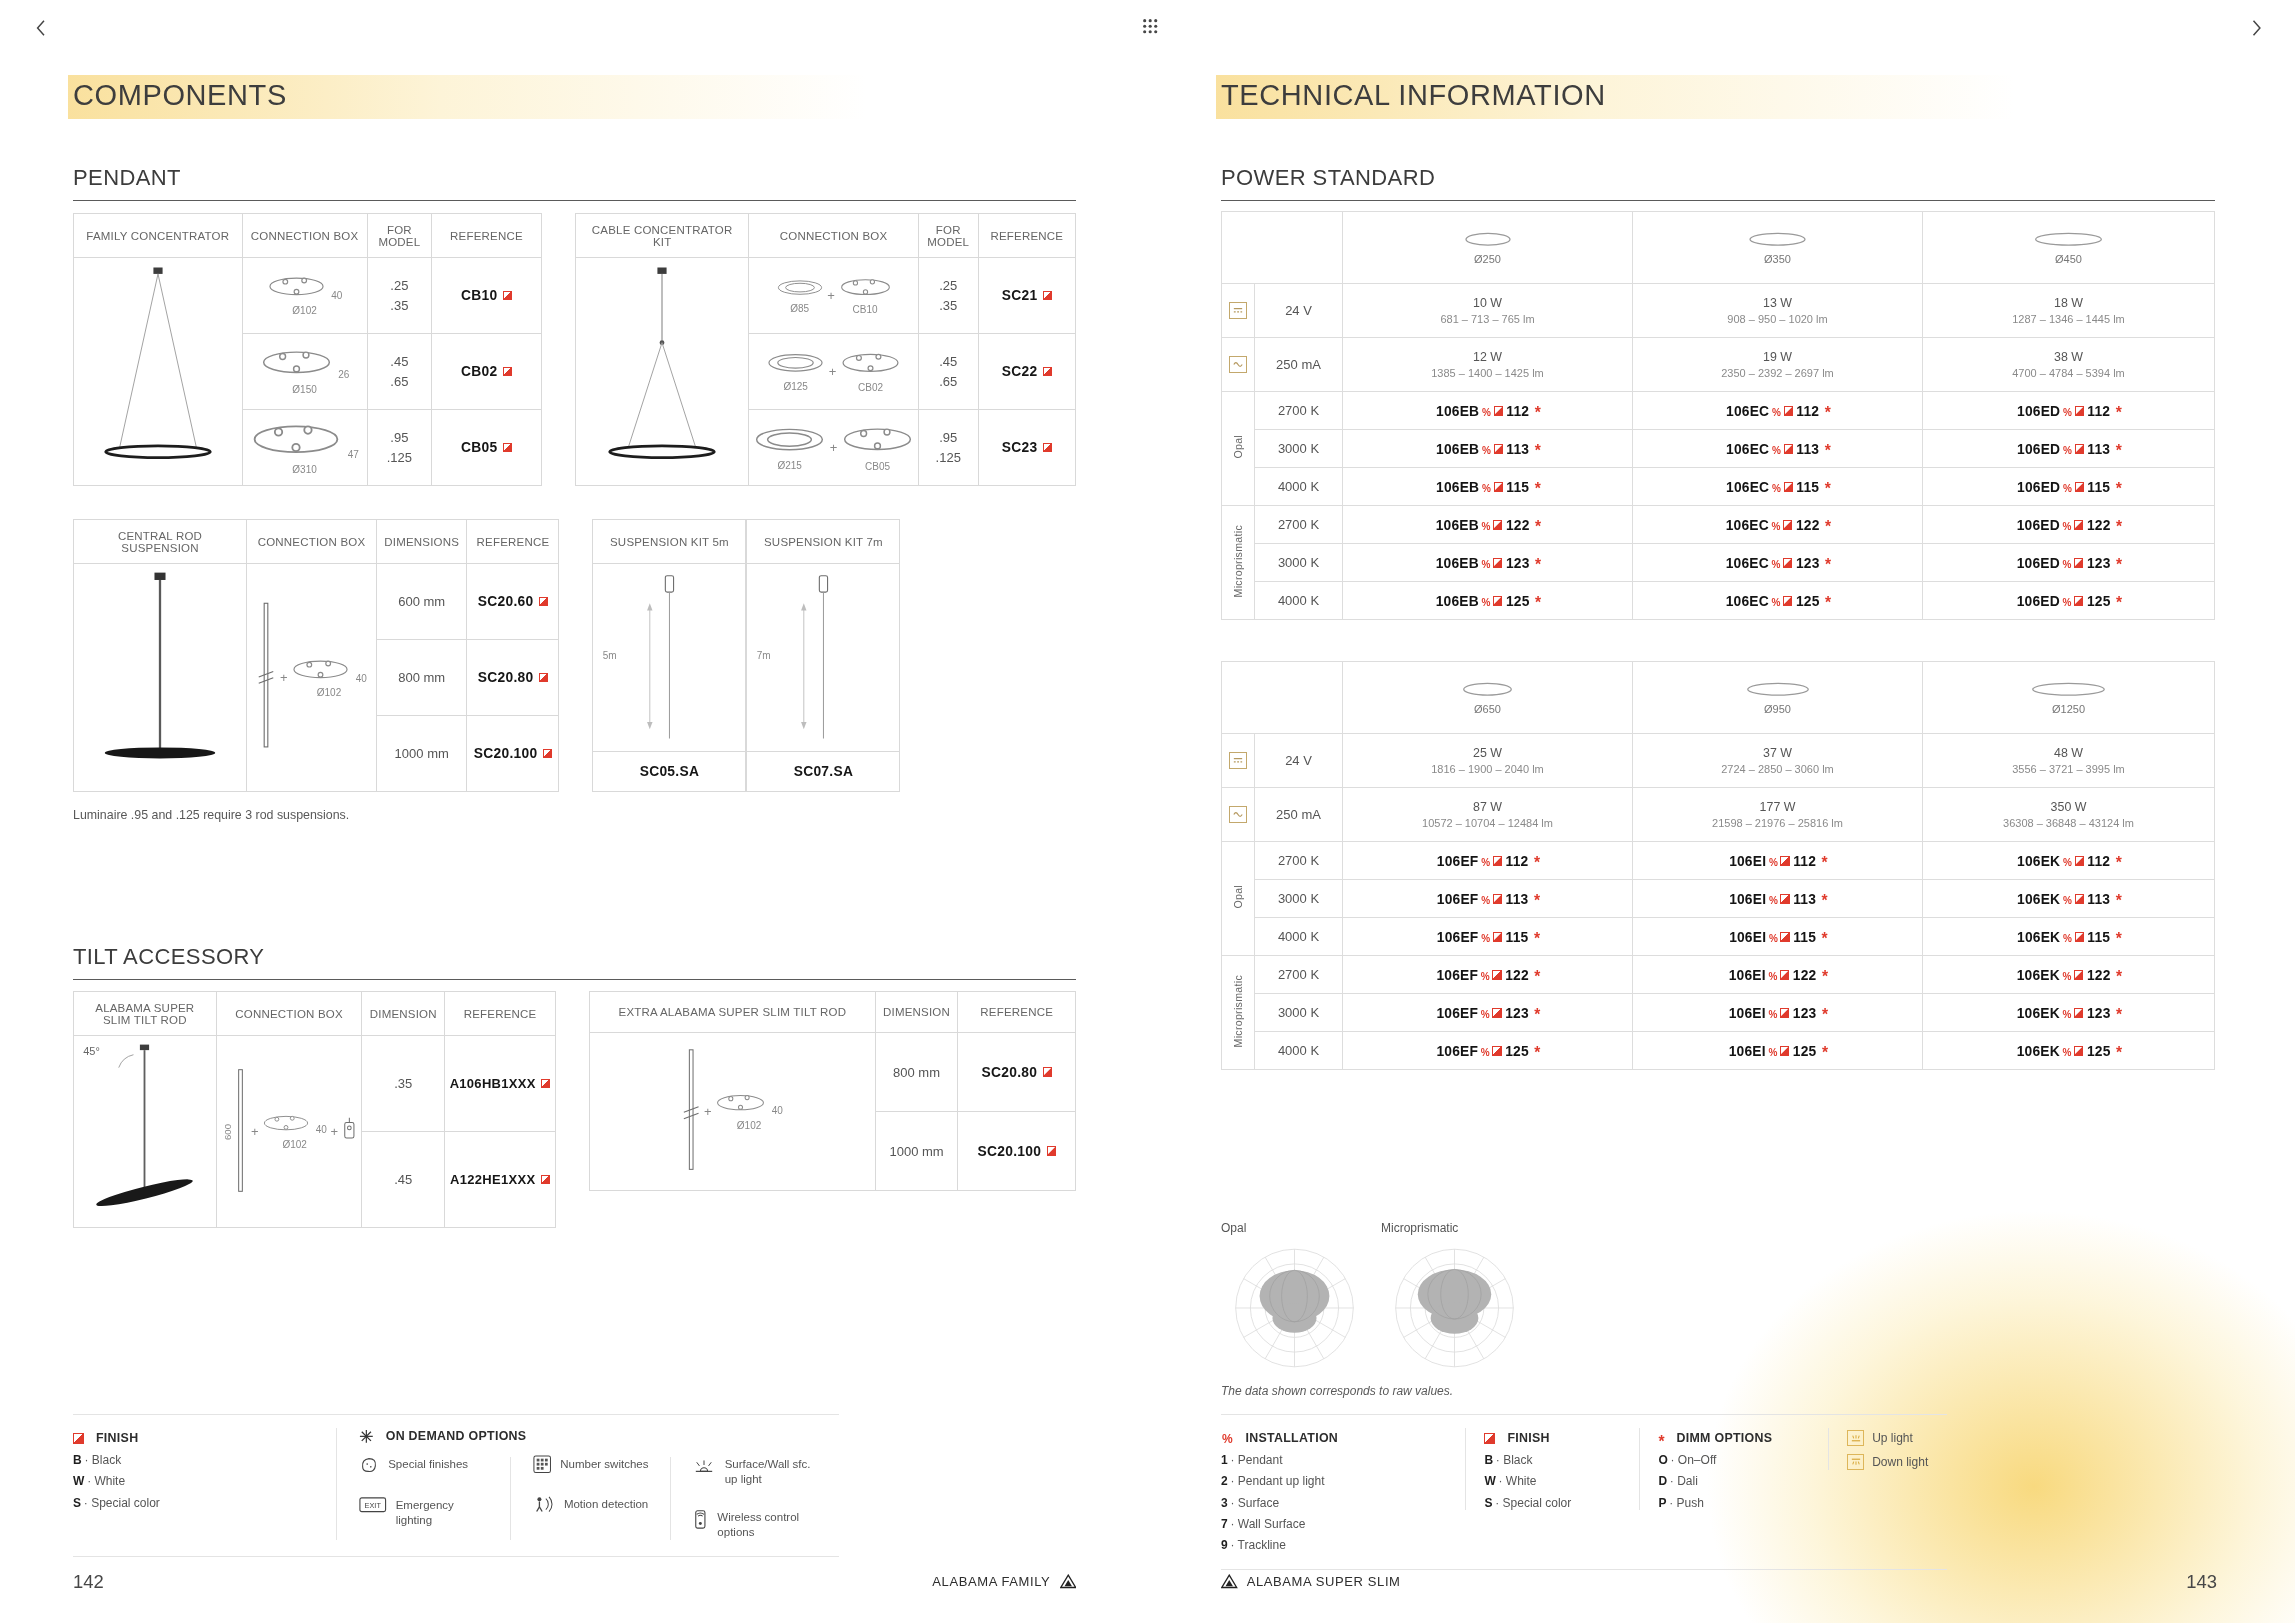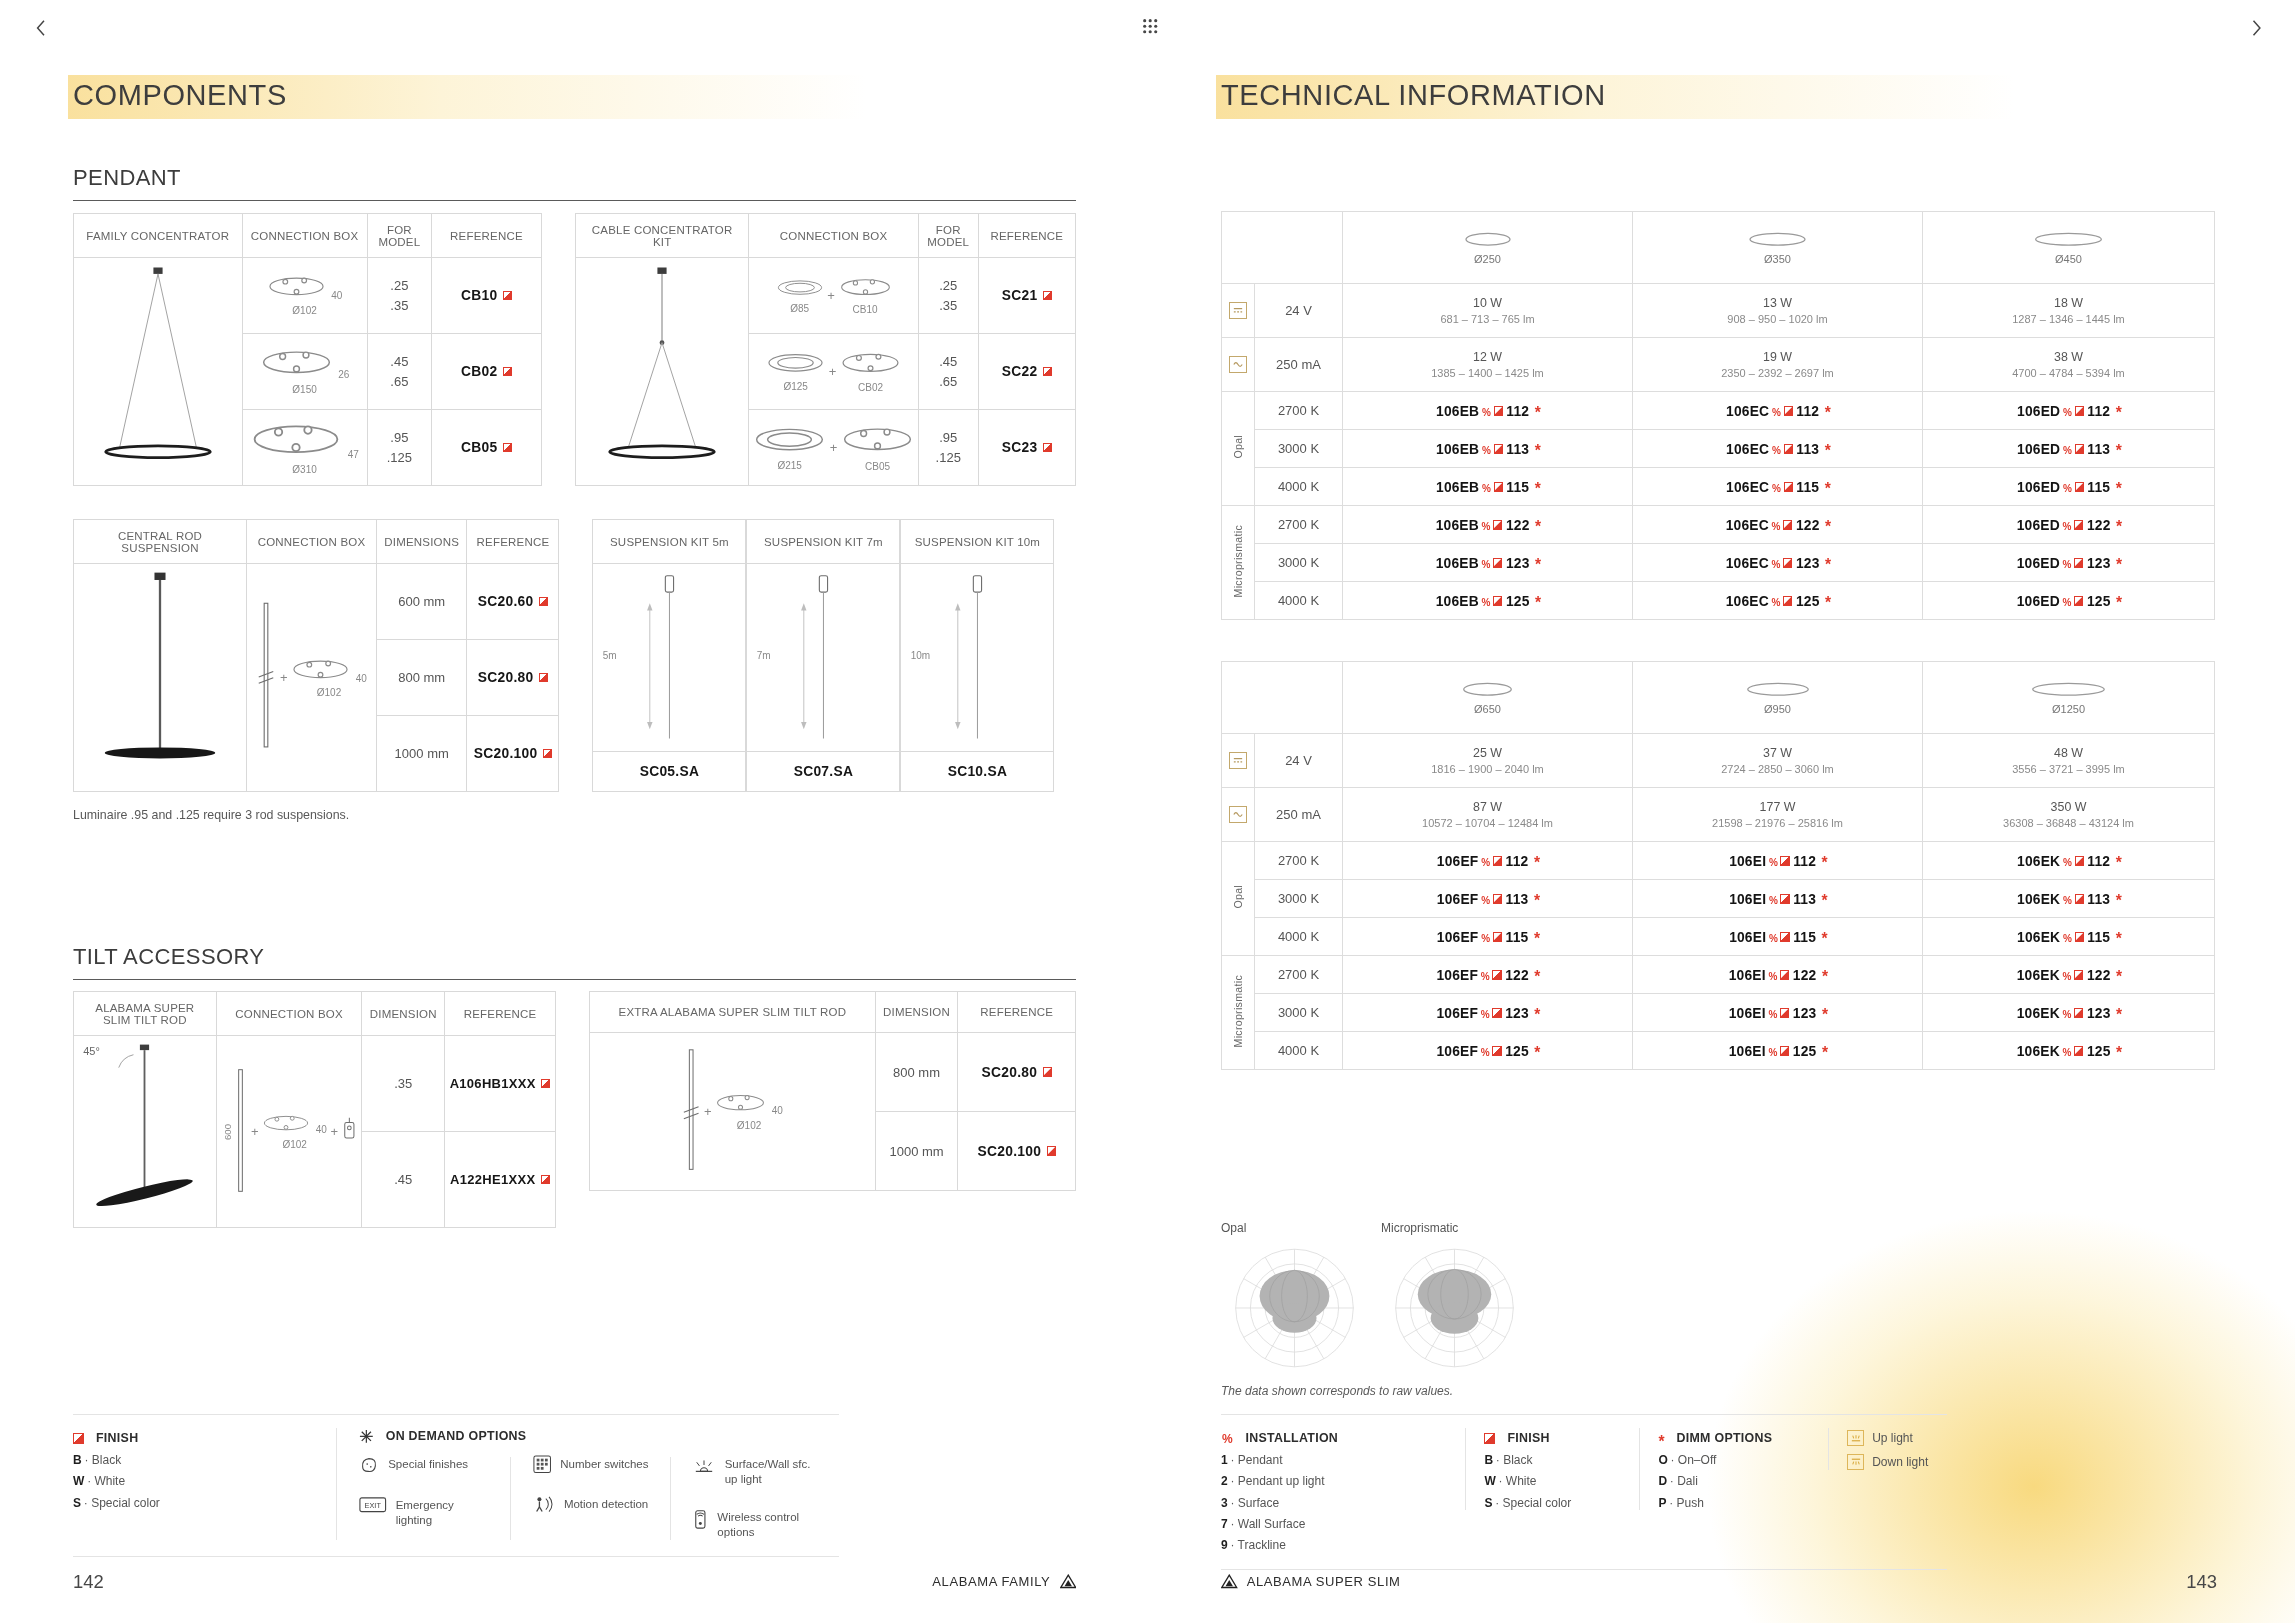--- a/index.html
+++ b/index.html
@@ -402,42 +402,20 @@
               <rect x="31" y="8" width="9" height="18" rx="2" fill="#fff" stroke="#6d6d6d" stroke-width="1.2"></rect>
               <line x1="35.5" y1="26" x2="35.5" y2="186" stroke="#9a9a9a" stroke-width="1.1"></line>
               <line x1="14" y1="44" x2="14" y2="170" stroke="#bdbdbd" stroke-width="1"></line>
               <polygon points="14,38 11,46 17,46" fill="#bdbdbd"></polygon>
                     <polygon points="14,176 11,168 17,168" fill="#bdbdbd"></polygon>
             </svg>
           </td>
               </tr>
           <tr>
                 <td class="kitref"><span class="ref">SC07.SA</span></td>
-              </tr>
-        </tbody>
-          </table>
-        <table class="ct kit">
-          <tbody>
-              <tr>
-                <th>SUSPENSION KIT 10m</th>
-              </tr>
-          <tr>
-                <td class="kitimg">
-            <span class="kitlen">10m</span>
-            <svg width="64" height="180" viewBox="0 0 70 196" style="margin:0 auto">
-              <rect x="31" y="8" width="9" height="18" rx="2" fill="#fff" stroke="#6d6d6d" stroke-width="1.2"></rect>
-              <line x1="35.5" y1="26" x2="35.5" y2="186" stroke="#9a9a9a" stroke-width="1.1"></line>
-              <line x1="14" y1="44" x2="14" y2="170" stroke="#bdbdbd" stroke-width="1"></line>
-              <polygon points="14,38 11,46 17,46" fill="#bdbdbd"></polygon>
-                    <polygon points="14,176 11,168 17,168" fill="#bdbdbd"></polygon>
-            </svg>
-          </td>
-              </tr>
-          <tr>
-                <td class="kitref"><span class="ref">SC10.SA</span></td>
               </tr>
         </tbody>
           </table>
       </div>
     </div>
 
     <div class="note" style="top:735px">Luminaire .95 and .125 require 3 rod suspensions.</div>
 
     <div class="sec-head" style="top:871px">TILT ACCESSORY</div>
 
@@ -643,20 +621,21 @@
             </div>
           </div>
         </div>
       </div>
     </div>
   </div>
 
   <div class="page right-page">
     <div class="page-title">TECHNICAL INFORMATION</div>
 
+    <div class="sec-head" style="top:92px">POWER STANDARD</div>
 
     <table class="pt" style="top:138px">
       <colgroup>
           <col style="width:33px">
           <col style="width:88px">
           <col style="width:290px">
           <col style="width:290px">
           <col style="width:292px">
         </colgroup>
       <tbody>

